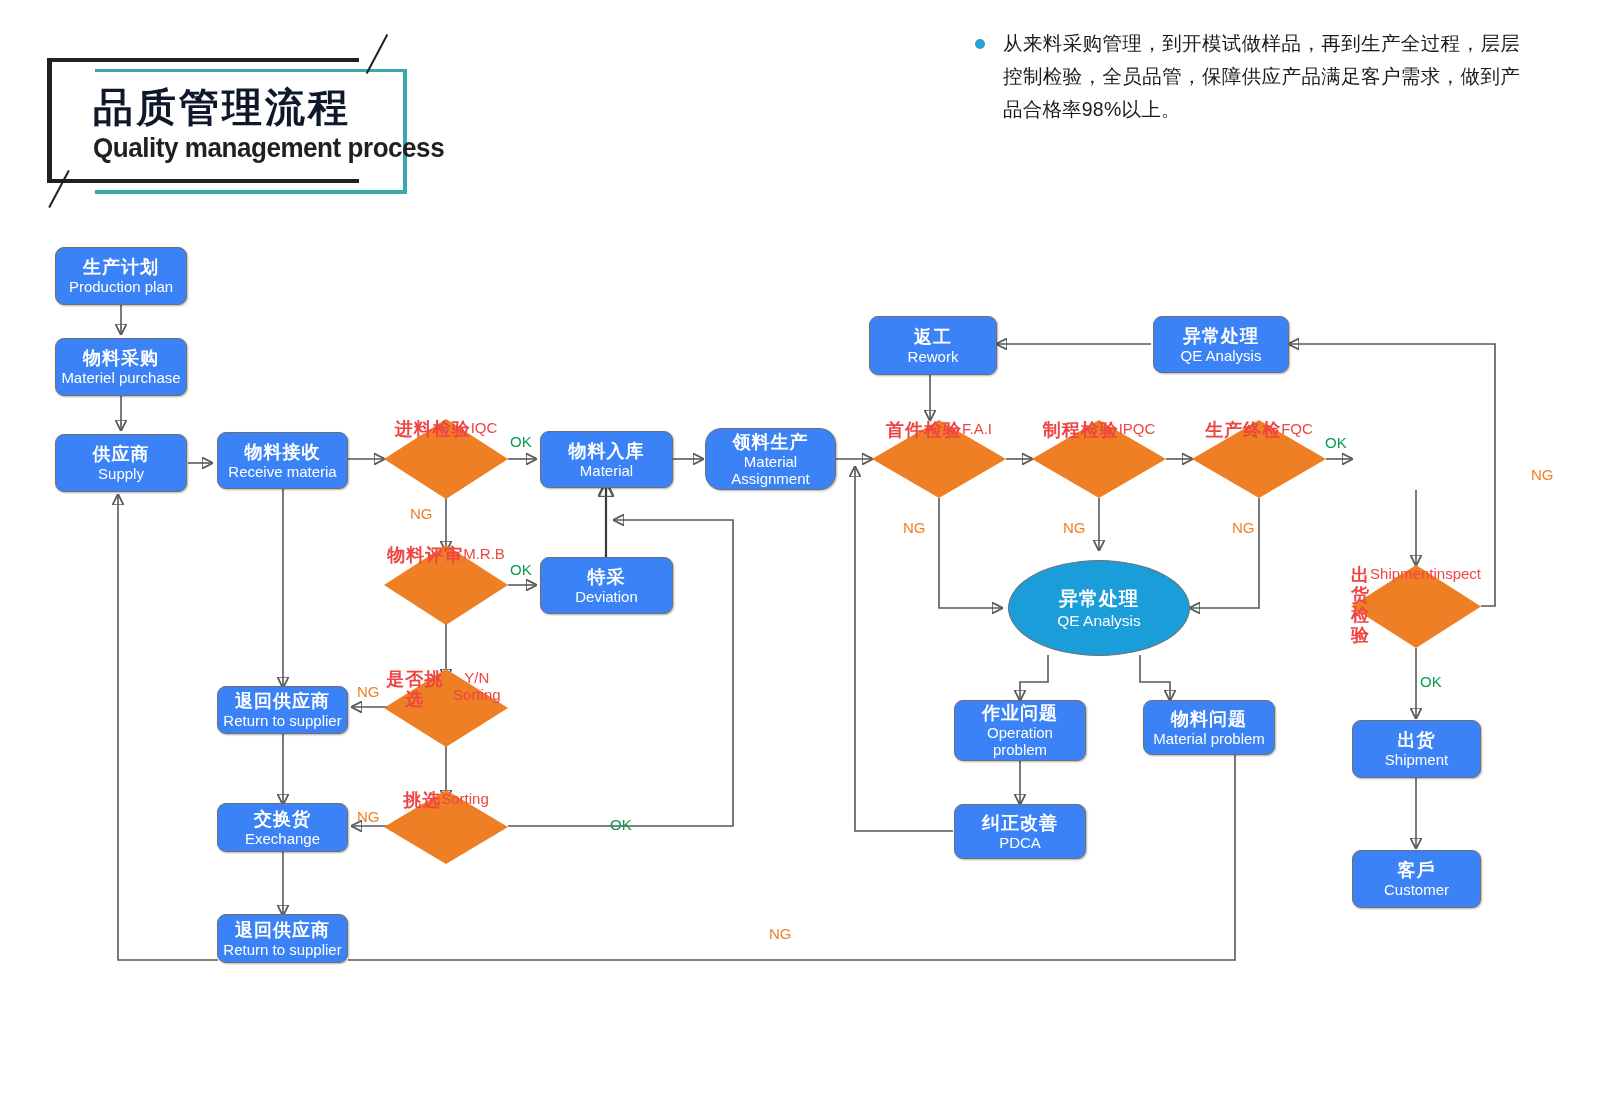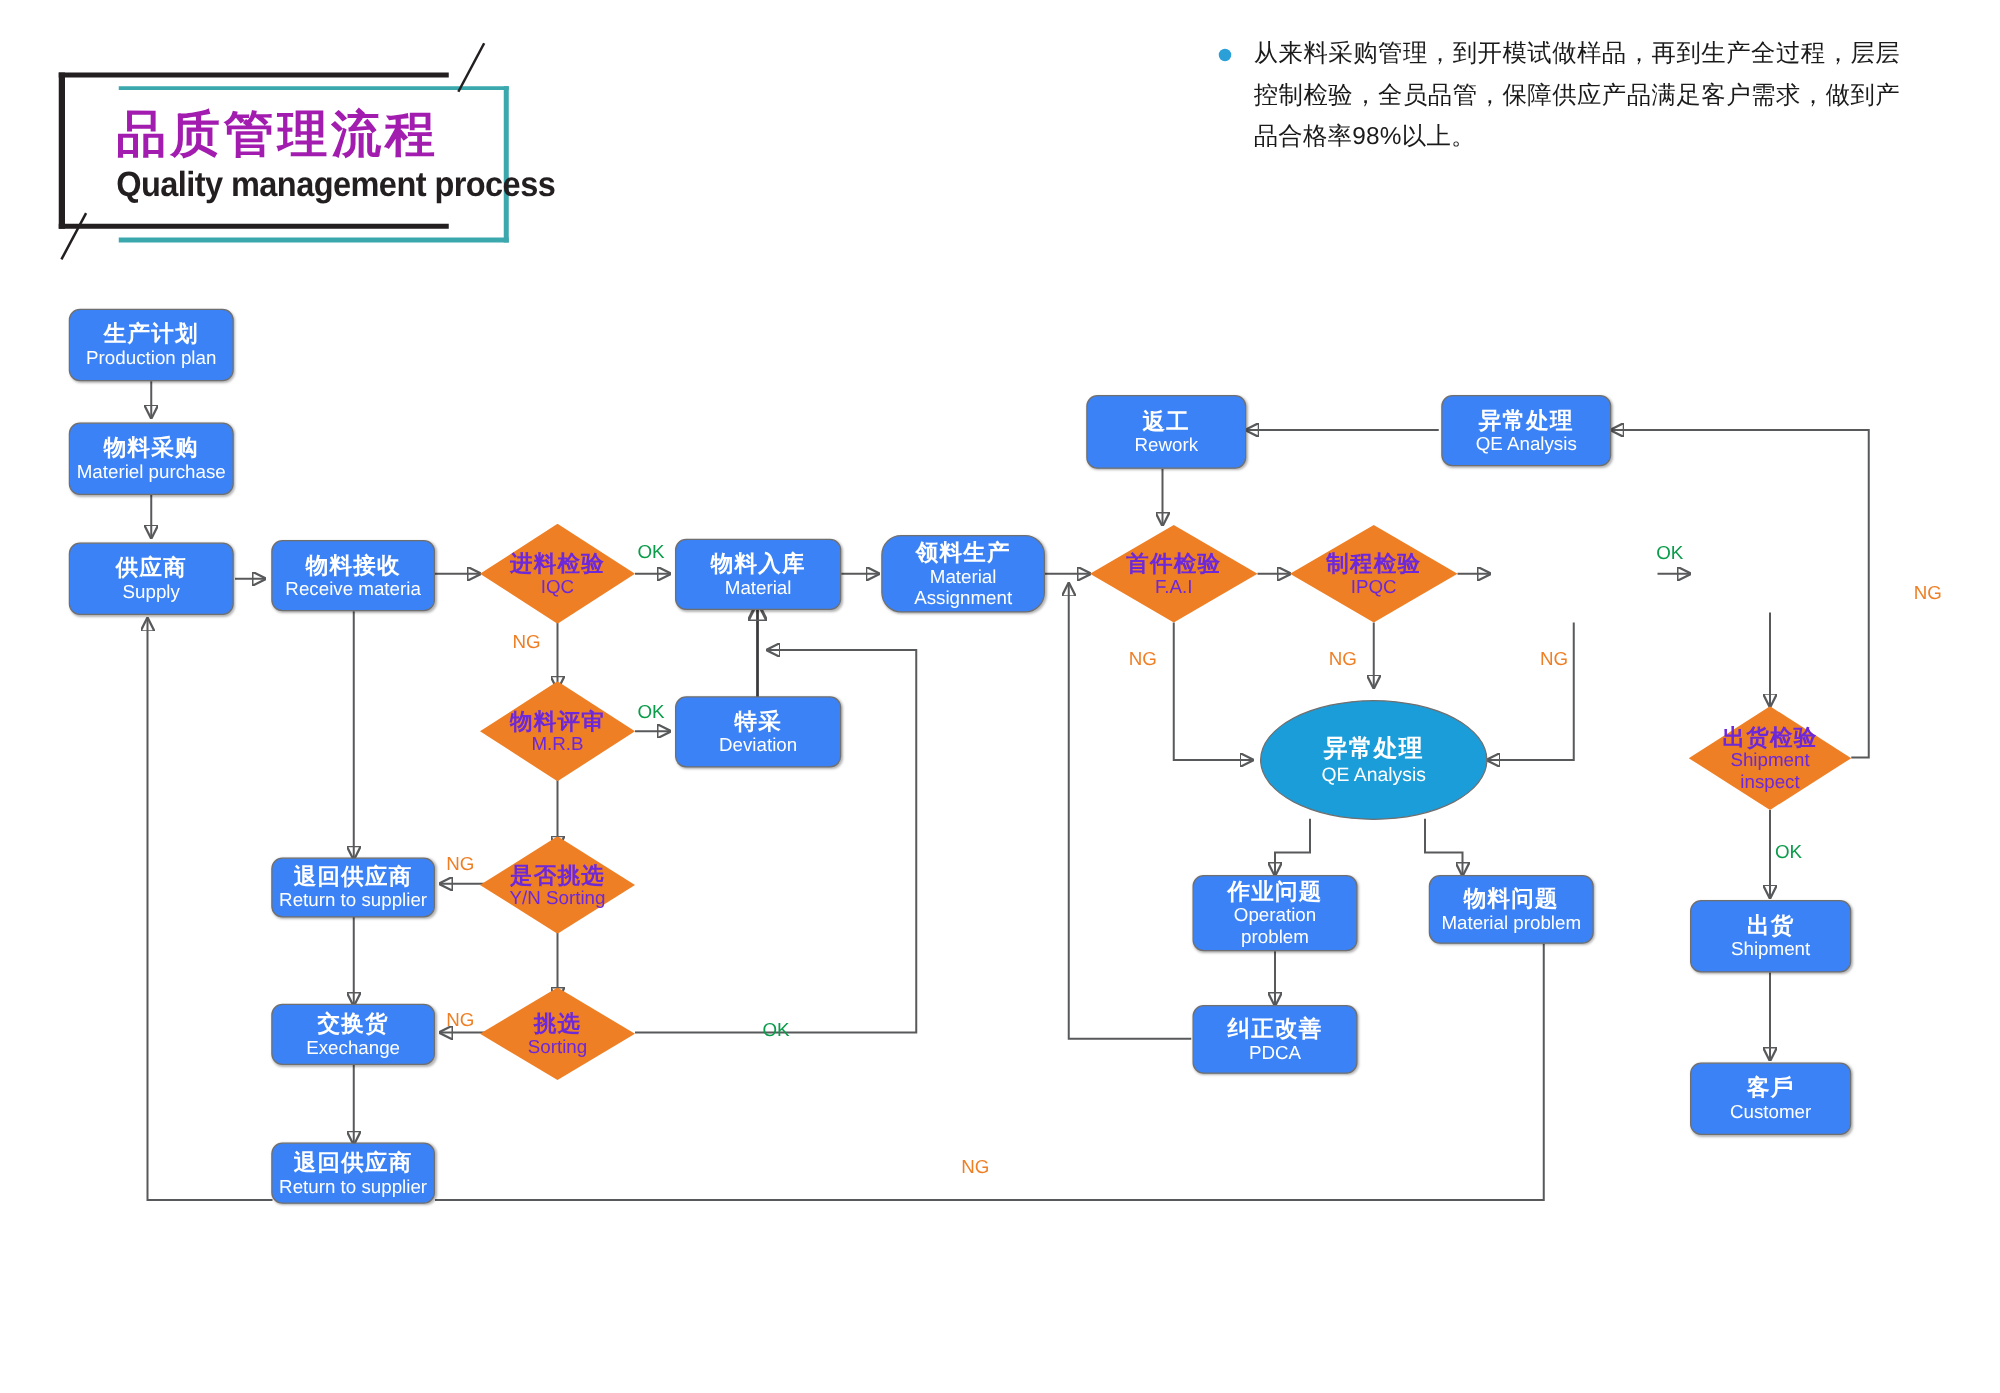--- a/index.html
+++ b/index.html
@@ -7,21 +7,21 @@
   #root{position:relative;width:1600px;height:1114px;background:#fff;overflow:hidden;}
 
   
   #title-block{position:absolute;left:47px;top:58px;width:360px;height:125px;}
   #title-frame-dark{position:absolute;left:0;top:0;width:312px;height:125px;
       border-left:5px solid #231f20;border-top:4px solid #231f20;border-bottom:4px solid #231f20;
       box-sizing:border-box;}
   #title-frame-teal{position:absolute;left:48px;top:11px;width:312px;height:125px;
       border-right:4px solid #3aa8ad;border-top:3px solid #3aa8ad;border-bottom:4px solid #3aa8ad;
       box-sizing:border-box;}
-  #title-cn{position:absolute;left:46px;top:22px;font-size:40px;font-weight:bold;color:#a21caf;
+  #title-cn{position:absolute;left:46px;top:22px;font-size:40px;font-weight:bold;color:#0f172a;
       letter-spacing:3px;white-space:nowrap;}
   #title-en{position:absolute;left:46px;top:74px;font-size:28px;font-weight:bold;color:#231f20;
       white-space:nowrap;letter-spacing:-0.5px;transform:scaleX(0.93);transform-origin:left top;}
   .slash{position:absolute;background:#231f20;width:2px;height:44px;transform:rotate(28deg);}
   #slash-tr{left:376px;top:32px;}
   #slash-bl{left:58px;top:168px;height:42px;}
 
   
   #note{position:absolute;left:975px;top:27px;width:545px;}
   #note-bullet{position:absolute;left:0;top:12px;width:10px;height:10px;border-radius:50%;background:#2a9fd8;}
@@ -35,22 +35,22 @@
        box-shadow:1px 1px 2px rgba(0,0,0,0.30);}
   .box .cn{font-size:18px;font-weight:bold;line-height:21px;letter-spacing:1px;}
   .box .en{font-size:15px;line-height:17px;}
   .ellipse{background:#1b9dd9;border-radius:50%;border:1px solid #6f6f6f;}
   .ellipse .cn{font-size:19px;font-weight:bold;letter-spacing:1px;}
   .ellipse .en{font-size:15.5px;}
 
   .diamond{position:absolute;}
   .diamond .dshape{position:absolute;inset:0;background:#ee7f25;
       clip-path:polygon(50% 0,100% 50%,50% 100%,0 50%);}
-  .diamond .dtext{position:absolute;inset:0;display:flex;flex-direction:column;
-      align-items:center;justify-content:center;color:#6d28d9;text-align:center;}
+  .diamond .dtext{position:absolute;inset:0;display:flex;flex-direction:row;
+      justify-content:center;color:#ef4444;text-align:center;}
   .diamond .cn{font-size:18px;font-weight:bold;line-height:20px;letter-spacing:1px;}
   .diamond .en{font-size:15px;line-height:17px;}
 
   
   .lbl{position:absolute;font-size:15px;font-weight:normal;}
   .lbl.ok{color:#0a9c4a;}
   .lbl.ng{color:#ee7f25;}
 
   svg#edges{position:absolute;left:0;top:0;width:1600px;height:1114px;pointer-events:none;}
   svg#edges path,svg#edges line{fill:none;stroke:#58595b;stroke-width:1.6px;}
@@ -256,20 +256,27 @@
   </div>
 
   <div class="diamond" style="left:872px;top:420px;width:134px;height:78px;">
     <div class="dshape"></div>
     <div class="dtext">
       <div class="cn">首件检验</div>
       <div class="en">F.A.I</div>
     </div>
   </div>
 
+  <div class="diamond" style="left:1192px;top:420px;width:134px;height:78px;">
+    <div class="dshape"></div>
+    <div class="dtext">
+      <div class="cn">生产终检</div>
+      <div class="en">FQC</div>
+    </div>
+  </div>
 
 
   <div class="node ellipse" style="left:1008px;top:560px;width:182px;height:96px;">
     <div class="cn">异常处理</div>
     <div class="en">QE Analysis</div>
   </div>
 
   <div class="node box" style="left:954px;top:700px;width:132px;height:61px;">
     <div class="cn">作业问题</div>
     <div class="en">Operation</div>

